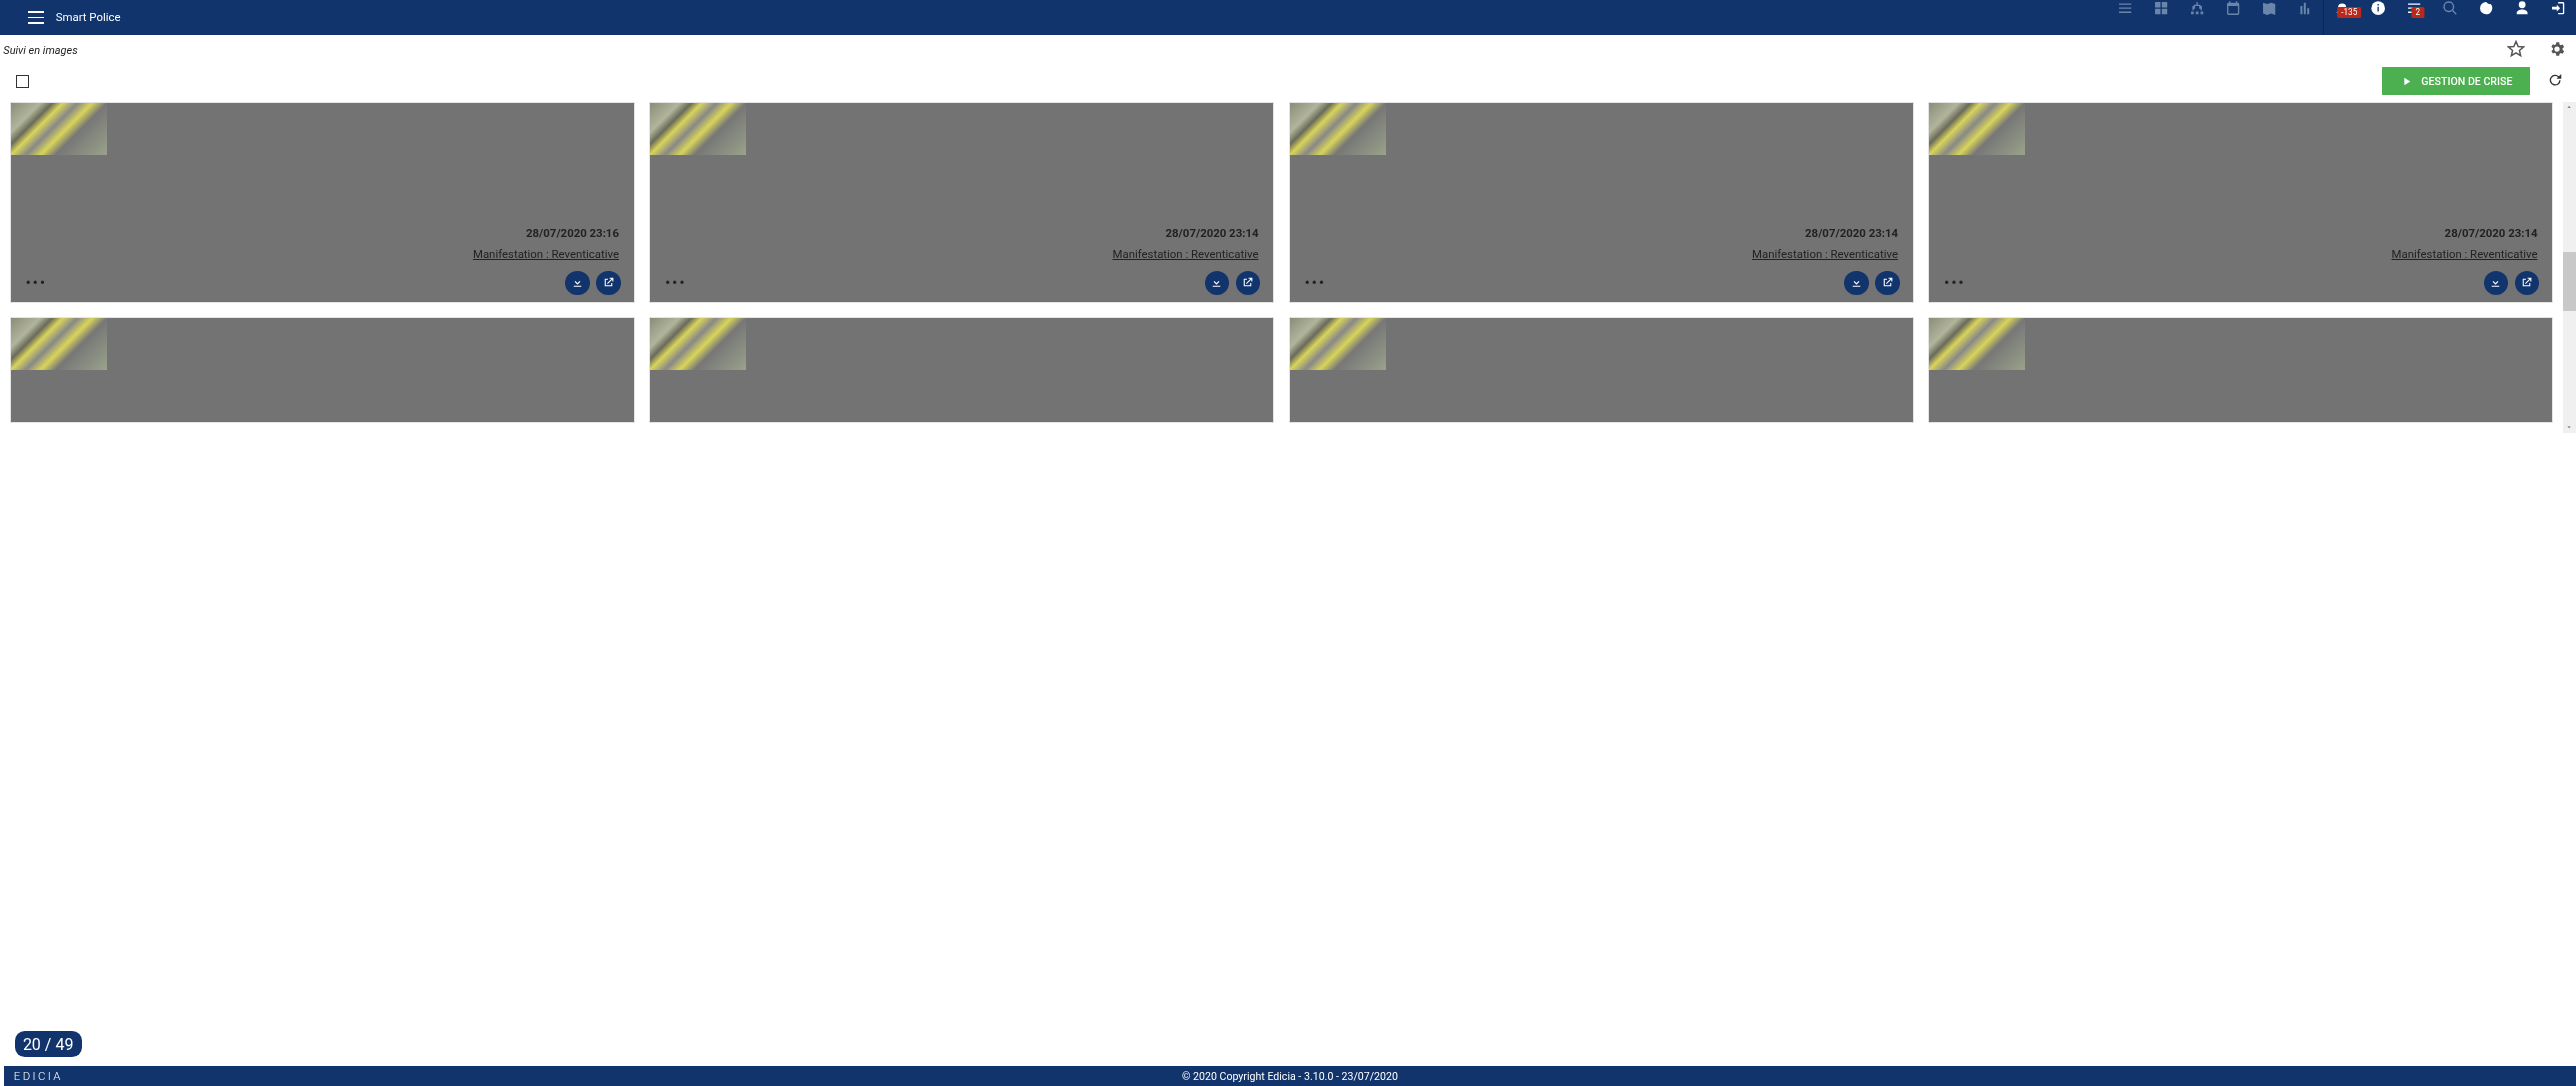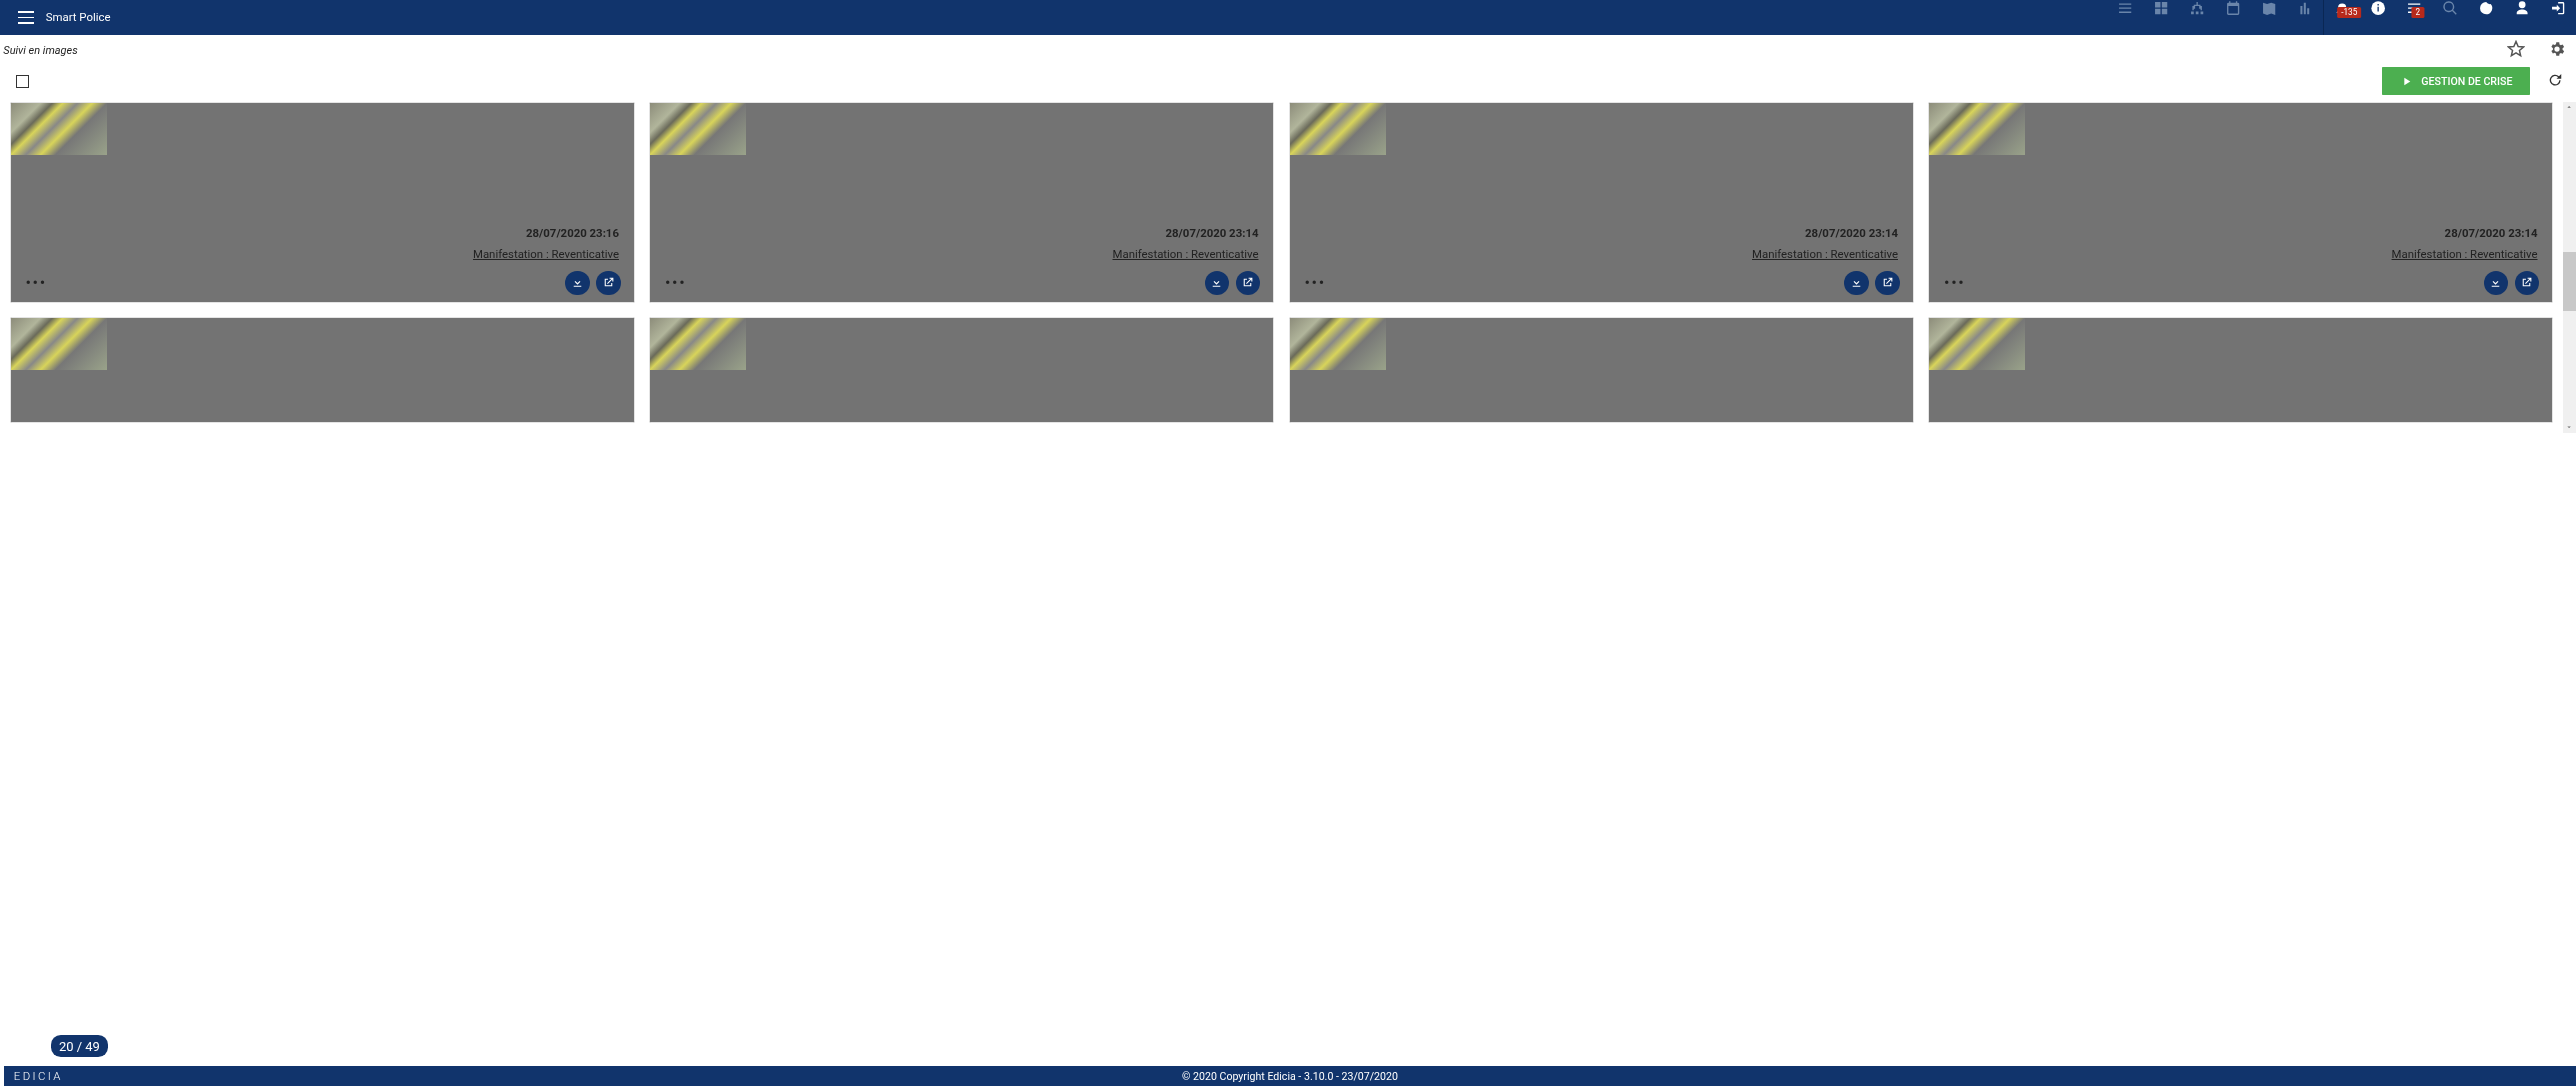--- a/index.html
+++ b/index.html
@@ -1,19 +1,19 @@
 <!DOCTYPE html>
 <html style="font-size:13px"><head>
 <meta charset="utf-8">
 <style>
 * { margin:0; padding:0; box-sizing:border-box; font-family:Roboto,Arial,sans-serif; }
 body { background:#fff; }
 
 .topbar { background:#11346c; height:35px; display:flex; align-items:center; color:#fff; }
-.topbar-left { display:flex; align-items:center; gap:11.4px; padding-left:18px; }
+.topbar-left { display:flex; align-items:center; gap:11.4px; padding-left:28px; }
 .hamburger { width:16.3px; height:16.3px; display:flex; flex-direction:column; justify-content:space-around; cursor:pointer; }
 .hamburger span { height:1.6px; background:#fff; }
 .app-title { font-size:11.4px; font-weight:400; }
 .topbar-right { margin-left:auto; display:flex; align-items:center; height:100%; }
 .topicon { width:36px; height:100%; display:flex; justify-content:center; position:relative; cursor:pointer; }
 .topicon svg { width:16.3px; height:16.3px; fill:#6a85aa; }
 .topicon.white svg { fill:#fff; }
 .topsep { width:0.8px; height:35px; background:#0a2754; }
 .badge { position:absolute; top:6.5px; left:50%; transform:translateX(-20%); background:#b8291b; color:#fff; font-size:8.2px; padding:0.8px 4.1px; border-radius:1.6px; }
 
@@ -45,21 +45,21 @@
 .circle svg { width:13px; height:13px; fill:#fff; }
 
 .card.row2 { height:106px; }
 
 .scrollbar { width:13px; background:#f0f0f0; display:flex; flex-direction:column; align-items:center; position:relative; }
 .scrollbar .arrow { height:11.4px; display:flex; align-items:center; justify-content:center; cursor:pointer; width:100%; }
 .scrollbar .arrow svg { width:8.2px; height:8.2px; fill:#666; }
 .scrollbar .track { flex:1; width:100%; position:relative; }
 .scrollbar .thumb-sb { position:absolute; top:45%; width:100%; height:19%; background:#c8c8c8; cursor:pointer; }
 
-.pager-pill { position:fixed; left:14.7px; bottom:29px; background:#11346c; color:#fff; font-size:13px; padding:3.3px 8.2px; border-radius:9.8px;margin-left:36px; }
+.pager-pill { position:fixed; left:14.7px; bottom:29px; background:#11346c; color:#fff; font-size:16px; padding:3.3px 8.2px; border-radius:9.8px; }
 
 .footer { position:fixed; bottom:0; left:4px; right:0; height:19.6px; background:#11346c; color:#fff; display:flex; align-items:center; font-size:10.6px; }
 .footer .logo { margin-left:9.8px; font-size:11.4px; letter-spacing:2.4px; font-weight:300; }
 .footer .copy { position:absolute; left:50%; transform:translateX(-50%); }
 
 
 .thumb { background:linear-gradient(135deg,#8c8c7a 0%,#b1b59b 20%,#6a6a5a 28%,#d8d45a 35%,#888 45%,#d8d45a 55%,#777 65%,#9aa38a 100%); }
 </style>
 </head>
 <body>

